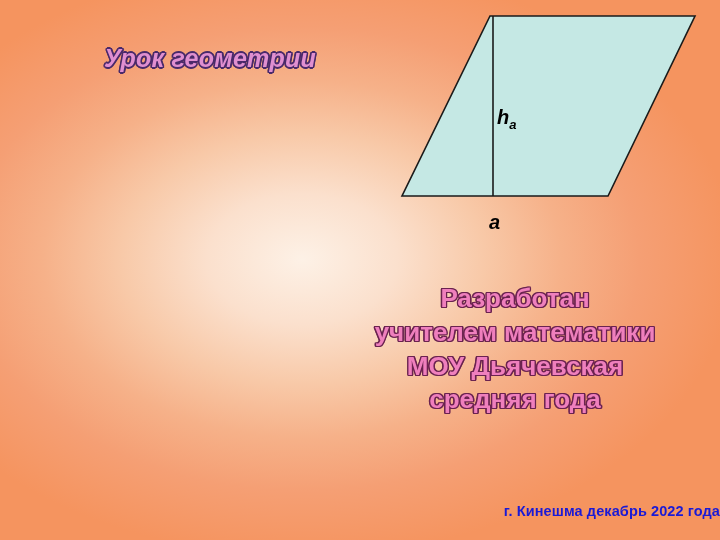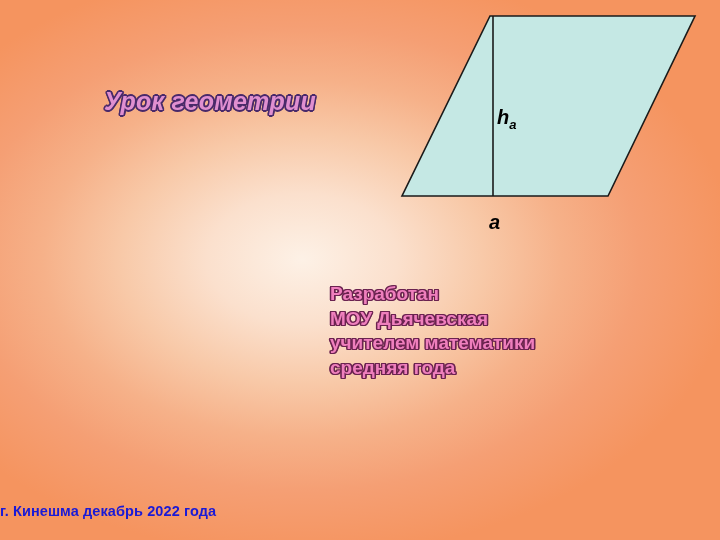--- a/index.html
+++ b/index.html
@@ -43,21 +43,20 @@
       -1.4px  1.4px 0 #4a2a6a,
        1.4px  1.4px 0 #4a2a6a,
        0px   -1.6px 0 #4a2a6a,
        0px    1.6px 0 #4a2a6a,
       -1.6px  0px   0 #4a2a6a,
        1.6px  0px   0 #4a2a6a;
   }
   .title-block .line {
     display: block;
     white-space: nowrap;
-    margin-top: 43px;
   }
   .figure {
     position: absolute;
     left: 380px;
     top: 8px;
     width: 320px;
     height: 240px;
   }
   .figure svg {
     display: block;
@@ -83,22 +82,22 @@
     font-size: 20px;
     font-weight: bold;
     font-style: italic;
     color: #000000;
   }
   .author-block {
     position: absolute;
     left: 330px;
     top: 282px;
     width: 370px;
-    text-align: left;
-    font-size: 19px;
+    text-align: center;
+    font-size: 26px;
     font-weight: bold;
     line-height: 1.30;
     color: #ef7fbd;
     text-shadow:
       -1.2px -1.2px 0 #6b2350,
        1.2px -1.2px 0 #6b2350,
       -1.2px  1.2px 0 #6b2350,
        1.2px  1.2px 0 #6b2350,
        0px   -1.4px 0 #6b2350,
        0px    1.4px 0 #6b2350,
@@ -107,21 +106,21 @@
   }
   .author-block .line {
     display: block;
     white-space: nowrap;
   }
   .footer {
     position: absolute;
     left: 0;
     top: 503px;
     width: 720px;
-    text-align: left;
+    text-align: right;
     font-size: 14.5px;
     font-weight: bold;
     color: #1a1ad6;
     letter-spacing: 0.1px;
   }
 </style>
 </head>
 <body>
 
 <div class="slide">
@@ -138,20 +137,20 @@
   </div>
 
   <div class="label-h">
     <span>h</span><sub>a</sub>
   </div>
 
   <div class="label-a">a</div>
 
   <div class="author-block">
     <span class="line">Разработан</span>
+    <span class="line">учителем математики</span>
     <span class="line">МОУ Дьячевская</span>
-    <span class="line">учителем математики</span>
     <span class="line">средняя года</span>
   </div>
 
   <div class="footer">г. Кинешма   декабрь 2022 года</div>
 
 </div>
 
 </body></html>

